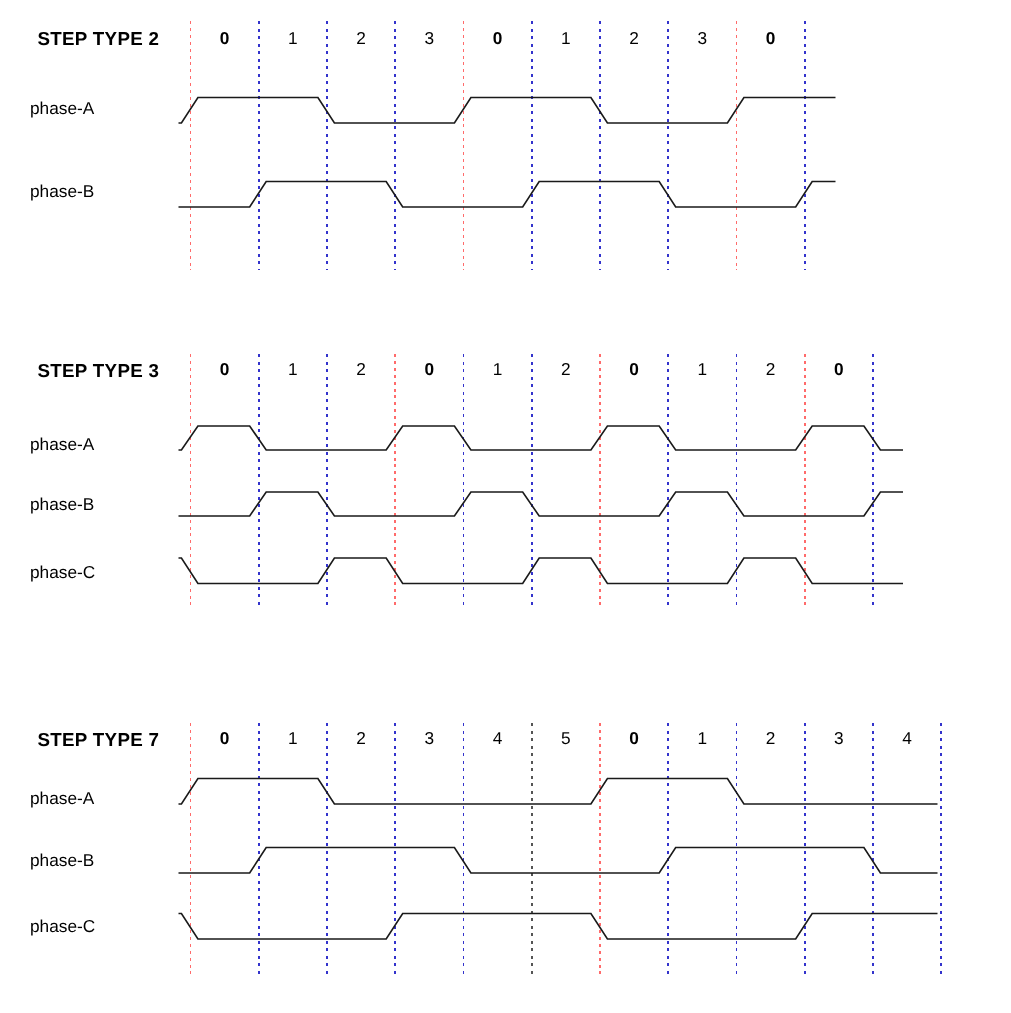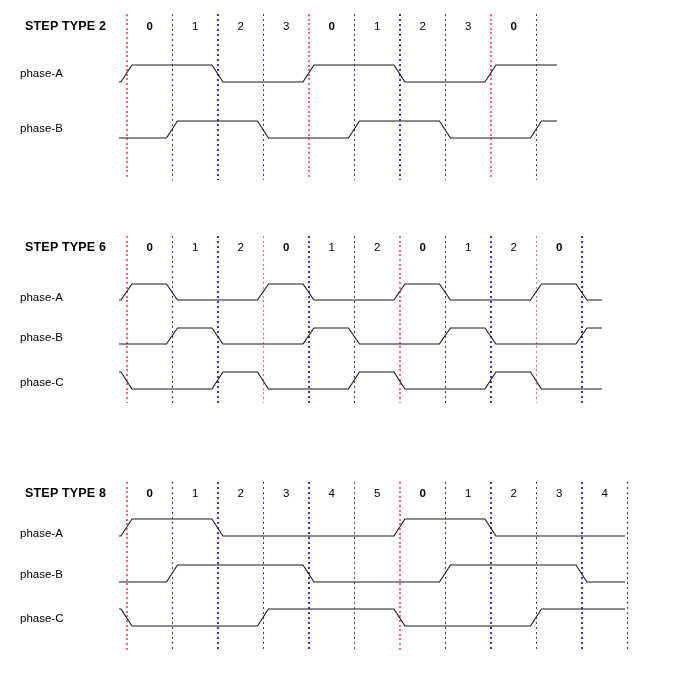--- a/index.html
+++ b/index.html
@@ -88,35 +88,35 @@
       <div class="step-label" style="left: 175.25px; top: 20px; width: 40px;">1</div>
       <div class="step-label" style="left: 220.75px; top: 20px; width: 40px;">2</div>
       <div class="step-label" style="left: 266.25px; top: 20px; width: 40px;">3</div>
       <div class="step-label bold" style="left: 311.75px; top: 20px; width: 40px;">0</div>
       <div class="step-label" style="left: 357.25px; top: 20px; width: 40px;">1</div>
       <div class="step-label" style="left: 402.75px; top: 20px; width: 40px;">2</div>
       <div class="step-label" style="left: 448.25px; top: 20px; width: 40px;">3</div>
       <div class="step-label bold" style="left: 493.75px; top: 20px; width: 40px;">0</div>
       <div class="phase-label" style="left: 20px; top: 67px; width: 92px;">phase-A</div>
       <div class="phase-label" style="left: 20px; top: 122px; width: 92px;">phase-B</div>
-      <div class="section-title" style="left: 25px; top: 240px;">STEP TYPE 6</div>
+      <div class="section-title" style="left: 25px; top: 240px;">STEP TYPE 3</div>
       <div class="step-label bold" style="left: 129.75px; top: 241px; width: 40px;">0</div>
       <div class="step-label" style="left: 175.25px; top: 241px; width: 40px;">1</div>
       <div class="step-label" style="left: 220.75px; top: 241px; width: 40px;">2</div>
       <div class="step-label bold" style="left: 266.25px; top: 241px; width: 40px;">0</div>
       <div class="step-label" style="left: 311.75px; top: 241px; width: 40px;">1</div>
       <div class="step-label" style="left: 357.25px; top: 241px; width: 40px;">2</div>
       <div class="step-label bold" style="left: 402.75px; top: 241px; width: 40px;">0</div>
       <div class="step-label" style="left: 448.25px; top: 241px; width: 40px;">1</div>
       <div class="step-label" style="left: 493.75px; top: 241px; width: 40px;">2</div>
       <div class="step-label bold" style="left: 539.25px; top: 241px; width: 40px;">0</div>
       <div class="phase-label" style="left: 20px; top: 291px; width: 92px;">phase-A</div>
       <div class="phase-label" style="left: 20px; top: 331px; width: 92px;">phase-B</div>
       <div class="phase-label" style="left: 20px; top: 376px; width: 92px;">phase-C</div>
-      <div class="section-title" style="left: 25px; top: 486px;">STEP TYPE 8</div>
+      <div class="section-title" style="left: 25px; top: 486px;">STEP TYPE 7</div>
       <div class="step-label bold" style="left: 129.75px; top: 487px; width: 40px;">0</div>
       <div class="step-label" style="left: 175.25px; top: 487px; width: 40px;">1</div>
       <div class="step-label" style="left: 220.75px; top: 487px; width: 40px;">2</div>
       <div class="step-label" style="left: 266.25px; top: 487px; width: 40px;">3</div>
       <div class="step-label" style="left: 311.75px; top: 487px; width: 40px;">4</div>
       <div class="step-label" style="left: 357.25px; top: 487px; width: 40px;">5</div>
       <div class="step-label bold" style="left: 402.75px; top: 487px; width: 40px;">0</div>
       <div class="step-label" style="left: 448.25px; top: 487px; width: 40px;">1</div>
       <div class="step-label" style="left: 493.75px; top: 487px; width: 40px;">2</div>
       <div class="step-label" style="left: 539.25px; top: 487px; width: 40px;">3</div>

